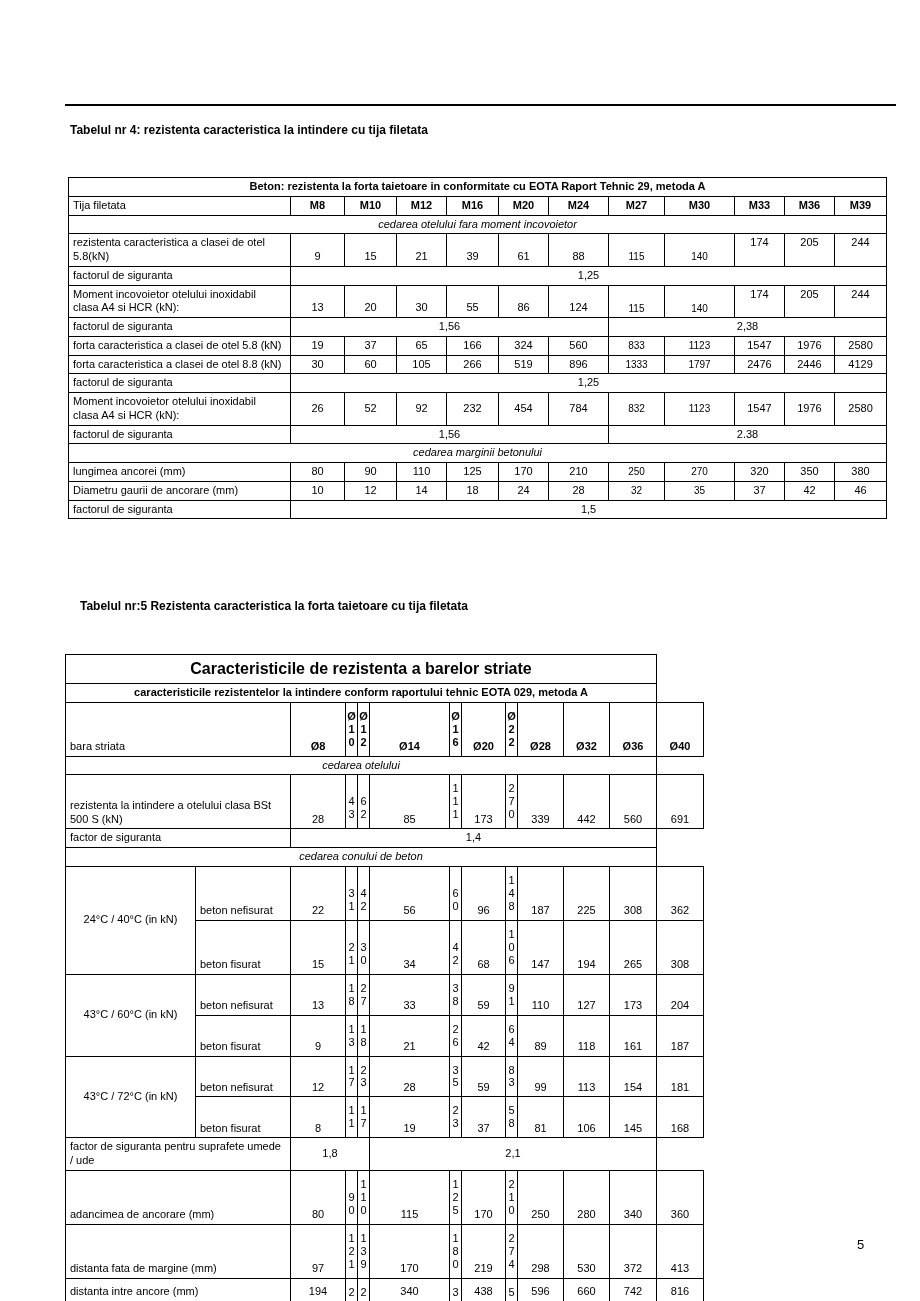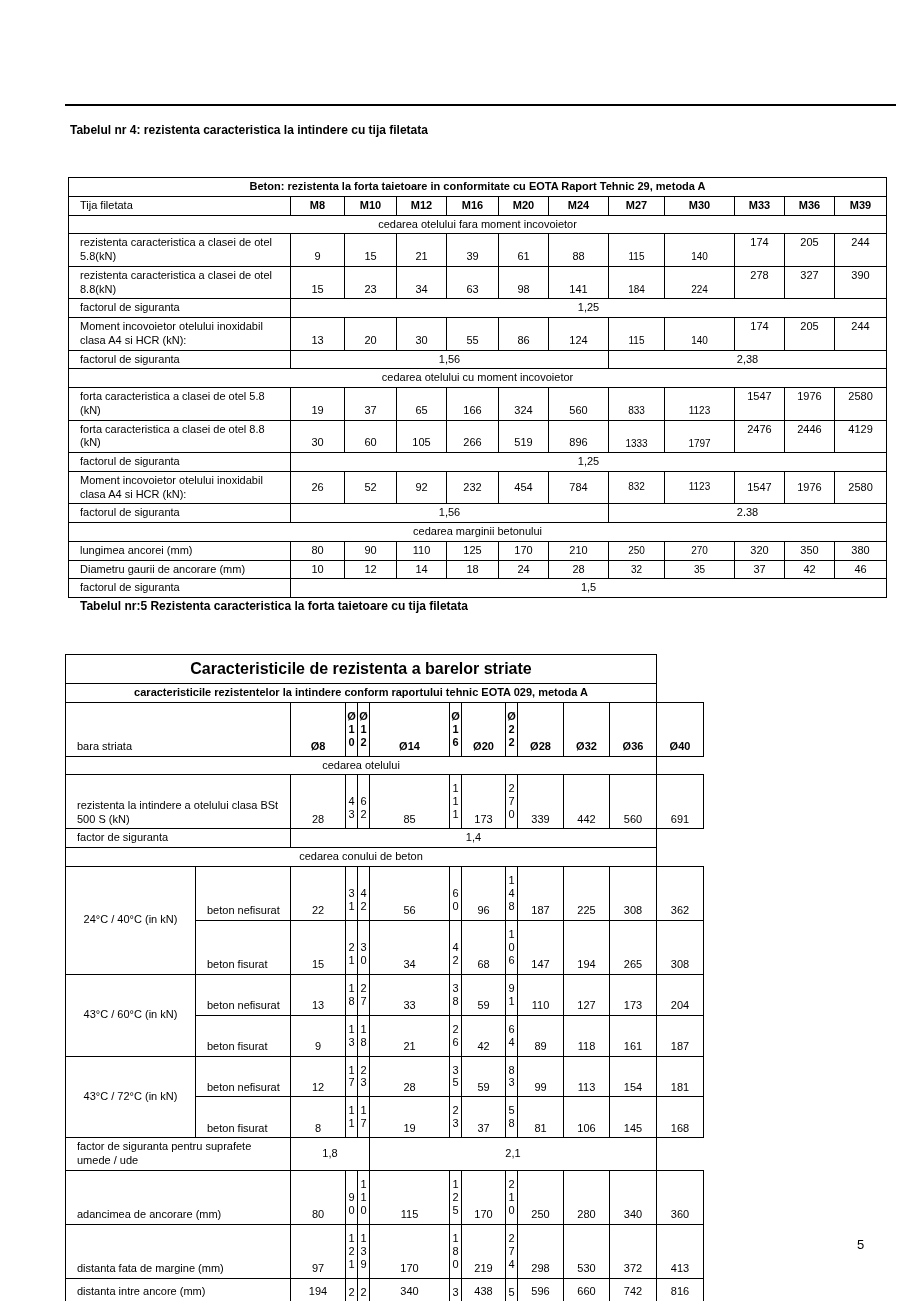--- a/index.html
+++ b/index.html
@@ -17,23 +17,23 @@
   #caption5 { left: 80px; top: 599px; }
   table { border-collapse: collapse; table-layout: fixed; position: absolute; }
   #table4 { left: 68px; top: 177px; width: 818px; }
   #table5 { left: 65px; top: 654px; width: 638px; }
   td {
     border: 1px solid #000;
     font-size: 11px; line-height: 1.25;
     text-align: center; vertical-align: middle;
     padding: 2px 2px; overflow: hidden;
   }
-  td.l { text-align: left; padding-left: 11px; padding-right: 7px; }
+  td.l { text-align: left; padding-left: 4px; padding-right: 7px; }
   td.b { font-weight: bold; }
-  td.i { }
+  td.i { font-style: italic; }
   td.top { vertical-align: top; }
   td.bot { vertical-align: bottom; }
   td.sm { font-size: 10px; }
   td.w { word-break: break-all; padding: 7px 0; line-height: 1.18; }
   td.nb { border: none; }
   td.big { font-size: 16px; font-weight: bold; padding: 4px 2px; }
   tr.vb > td { vertical-align: bottom; }
   td.mid { vertical-align: middle !important; }
   #table4 td { height: 17px; }
   .pagenum { position: absolute; left: 857px; top: 1237px; font-size: 13px; }
@@ -88,34 +88,20 @@
           <td class="bot">39</td>
           <td class="bot">61</td>
           <td class="bot">88</td>
           <td class="sm bot">115</td>
           <td class="sm bot">140</td>
           <td class="top">174</td>
           <td class="top">205</td>
           <td class="top">244</td>
         </tr>
         <tr>
-          <td class="l">rezistenta caracteristica a clasei de otel 8.8(kN)</td>
-          <td class="bot">15</td>
-          <td class="bot">23</td>
-          <td class="bot">34</td>
-          <td class="bot">63</td>
-          <td class="bot">98</td>
-          <td class="bot">141</td>
-          <td class="sm bot">184</td>
-          <td class="sm bot">224</td>
-          <td class="top">278</td>
-          <td class="top">327</td>
-          <td class="top">390</td>
-        </tr>
-        <tr>
           <td class="l">factorul de siguranta</td>
           <td colspan="11">1,25</td>
         </tr>
         <tr>
           <td class="l">Moment incovoietor otelului inoxidabil clasa A4 si HCR (kN):</td>
           <td class="bot">13</td>
           <td class="bot">20</td>
           <td class="bot">30</td>
           <td class="bot">55</td>
           <td class="bot">86</td>
@@ -123,23 +109,20 @@
           <td class="sm bot">115</td>
           <td class="sm bot">140</td>
           <td class="top">174</td>
           <td class="top">205</td>
           <td class="top">244</td>
         </tr>
         <tr>
           <td class="l">factorul de siguranta</td>
           <td colspan="6">1,56</td>
           <td colspan="5">2,38</td>
-        </tr>
-        <tr>
-          <td colspan="12" class="i">cedarea otelului cu moment incovoietor</td>
         </tr>
         <tr>
           <td class="l">forta caracteristica a clasei de otel 5.8 (kN)</td>
           <td class="bot">19</td>
           <td class="bot">37</td>
           <td class="bot">65</td>
           <td class="bot">166</td>
           <td class="bot">324</td>
           <td class="bot">560</td>
           <td class="sm bot">833</td>

